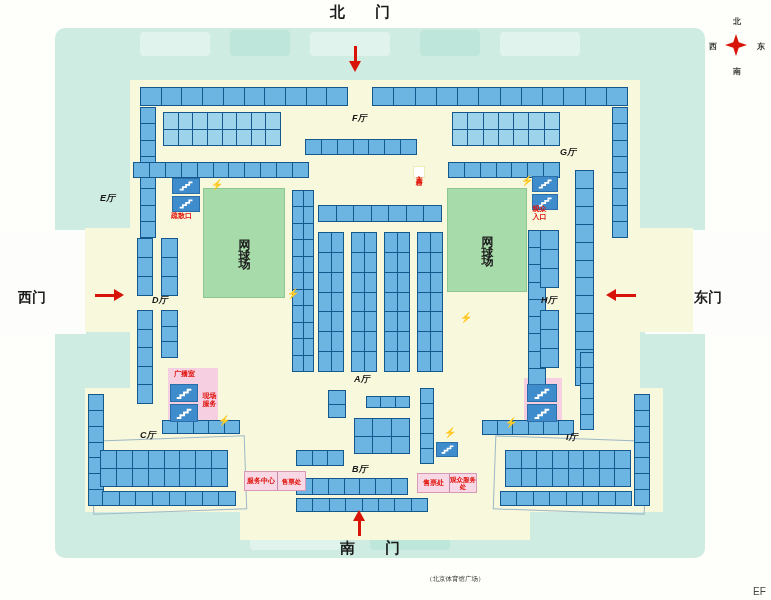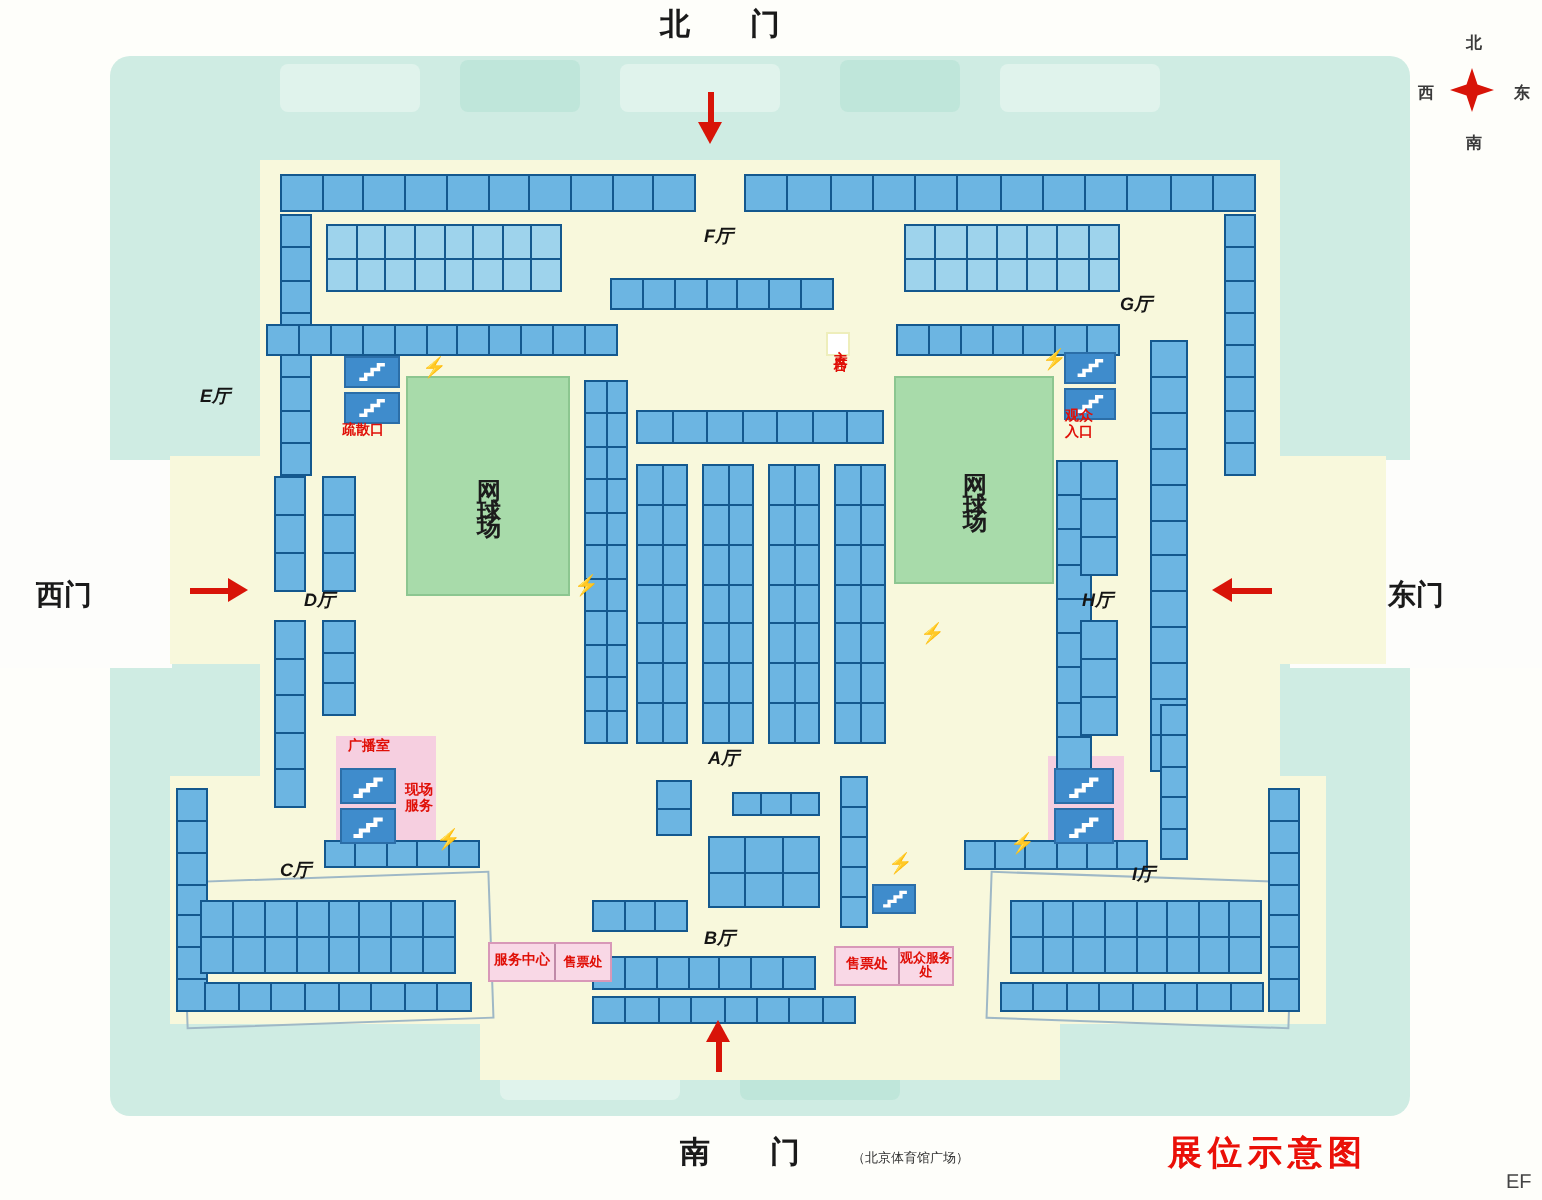--- a/index.html
+++ b/index.html
@@ -85,36 +85,35 @@
   <div class="white-zone" style="left:0;top:230px;width:86px;height:104px;"></div>
   <div class="white-zone" style="left:645px;top:230px;width:126px;height:104px;"></div>
 
   <div class="building" style="left:130px;top:80px;width:510px;height:365px;"></div>
   <div class="building" style="left:85px;top:228px;width:60px;height:104px;"></div>
   <div class="building" style="left:625px;top:228px;width:68px;height:104px;"></div>
   <div class="building" style="left:85px;top:388px;width:578px;height:124px;"></div>
   <div class="building" style="left:240px;top:445px;width:290px;height:95px;"></div>
 
   <div class="gate-label" style="left:330px;top:3px;">北　　门</div>
-  <div class="gate-label" style="left:340px;top:567px;">南　　门</div>
+  <div class="gate-label" style="left:340px;top:539px;">南　　门</div>
   <div class="gate-note" style="left:426px;top:575px;">（北京体育馆广场）</div>
   <div class="gate-label" style="left:18px;top:289px;font-size:14px;">西门</div>
   <div class="gate-label" style="left:694px;top:289px;font-size:14px;">东门</div>
 
   <div class="compass">
     <span style="left:30px;top:2px;">北</span>
     <span style="left:30px;top:52px;">南</span>
     <span style="left:6px;top:27px;">西</span>
     <span style="left:54px;top:27px;">东</span>
     <svg viewBox="0 0 20 20">
       <polygon points="10,0 12.5,7.5 20,10 12.5,12.5 10,20 7.5,12.5 0,10 7.5,7.5" fill="#d81408"></polygon>
     </svg>
   </div>
 
-  <div class="map-title" style="left:584px;top:565px;">展位示意图</div>
   <div class="corner-text" style="left:753px;top:586px;">EF</div>
 
 <div class="hall-outline" style="left: 92px; top: 438px; width: 152px; height: 72px; transform: rotate(-2deg);"></div>
     <div class="hall-outline" style="left: 494px; top: 438px; width: 150px; height: 72px; transform: rotate(2deg);"></div>
     <div class="green-area" style="left: 203px; top: 188px; width: 80px; height: 108px;">
       <span class="v-label">网球场</span>
     </div>
     <div class="green-area" style="left: 447px; top: 188px; width: 78px; height: 102px;">
       <span class="v-label">网球场</span>
     </div>

